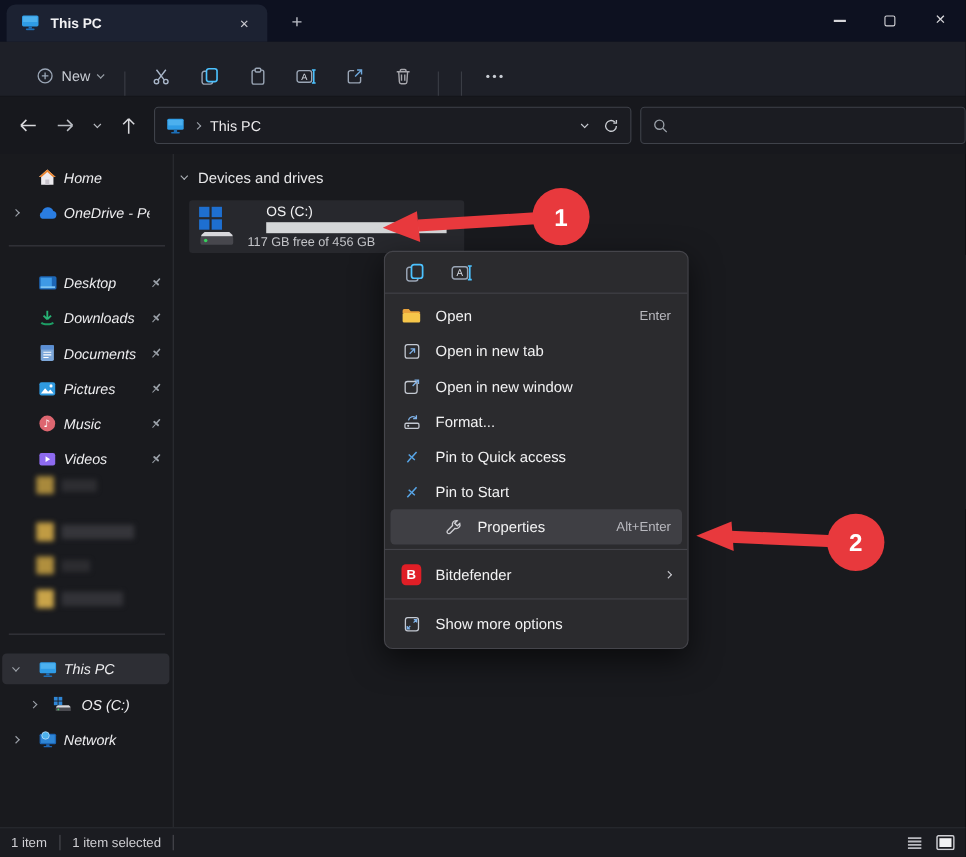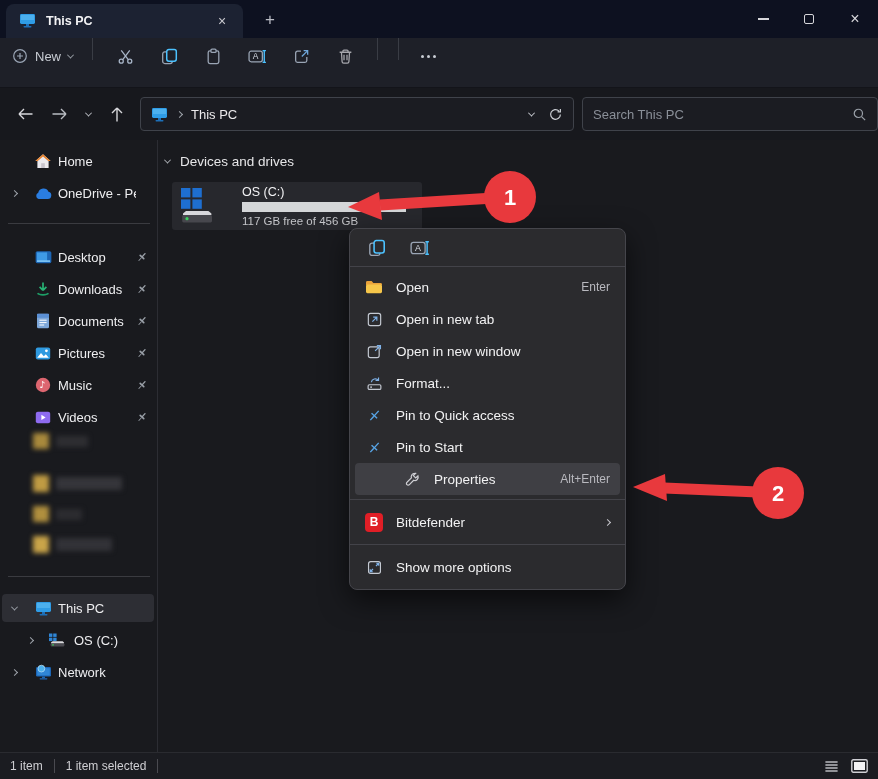--- a/index.html
+++ b/index.html
@@ -18,21 +18,21 @@
   .newtab{position:absolute; left:258px; top:8px; width:24px; height:24px; display:flex; align-items:center; justify-content:center;
           color:#b9bcc4; font-size:17px; font-weight:400;}
   .win-controls{position:absolute; right:0; top:0; height:38px; display:flex;}
   .win-btn{width:46px; height:38px; display:flex; align-items:center; justify-content:center; color:#d6d6da;}
   .min-glyph{width:11px; height:1.5px; background:#d6d6da;}
   .max-glyph{width:10px; height:10px; border:1.3px solid #d6d6da; border-radius:2px;}
   .close-glyph{font-size:16px; line-height:1;}
 
   
   .toolbar{position:absolute; left:0; top:38px; width:878px; height:50px; background:#1e2028;
-           display:flex; align-items:flex-start; padding-left:3px; border-bottom:1px solid rgba(0,0,0,.35);}
+           display:flex; align-items:flex-end; padding-left:24px; border-bottom:1px solid rgba(0,0,0,.35);}
   .tb-btn{display:flex; align-items:center; gap:7px; height:36px; padding:0 9px; border-radius:4px; color:#c9cdd4; font-size:13px;}
   .tb-iconbtn{width:44px; height:36px; display:flex; align-items:center; justify-content:center; border-radius:4px;}
   .tb-sep{width:1px; height:22px; background:#3a3d45; margin:0 10px;}
   .chev{display:inline-block; width:6px; height:6px; border-right:1.3px solid currentColor; border-bottom:1.3px solid currentColor;}
   .chev.down{transform:rotate(45deg) translate(-1px,-1px);}
   .chev.right{transform:rotate(-45deg);}
   .chev.sm{width:5px; height:5px;}
   .more-dots{display:flex; gap:3px;}
   .more-dots i{width:3px; height:3px; border-radius:50%; background:#c9cdd4;}
 
@@ -49,40 +49,40 @@
   .search-box input{flex:1; background:transparent; border:none; outline:none; color:#d8d8dc; font-size:13px; font-family:inherit;}
   .search-box input::placeholder{color:#8a8f98;}
 
   
   .content{position:absolute; left:0; top:140px; width:878px; height:612px;}
   .sidebar{position:absolute; left:0; top:0; width:157px; height:612px;}
   .v-divider{position:absolute; left:157px; top:0; width:1px; height:612px; background:#2c2d33;}
   .side-item{position:absolute; left:2px; width:152px; height:28px; display:flex; align-items:center; border-radius:4px; font-size:13px; color:#eeeef0;}
   .side-item .s-chev{position:absolute; left:10px; color:#9ea3ab;}
   .side-item .s-icon{position:absolute; left:32px; width:18px; height:18px; display:flex; align-items:center; justify-content:center;}
-  .side-item .s-label{position:absolute; left:56px; right:18px; white-space:nowrap; overflow:hidden;}
+  .side-item .s-label{position:absolute; left:56px; right:18px; white-space:nowrap; overflow:hidden;font-style:italic;}
   .side-item .s-pin{position:absolute; right:6px; width:12px; height:12px;}
   .side-item.selected{background:#2d2e34;}
   .side-item.indent .s-chev{left:26px;}
   .side-item.indent .s-icon{left:46px;}
   .side-item.indent .s-label{left:72px;}
   .side-sep{position:absolute; left:8px; width:142px; height:1px; background:#3a3b40;}
   .redacted{position:absolute; filter:blur(2.5px);}
   .redacted .blk{position:absolute; border-radius:1px;}
 
   
   .main{position:absolute; left:158px; top:0; width:720px; height:612px;}
   .section-header{position:absolute; left:7px; top:14px; display:flex; align-items:center; gap:10px; color:#e6e6e8; font-size:13.5px;}
   .section-header .chev{color:#aeb2b8;}
   .drive-tile{position:absolute; left:14px; top:42px; width:250px; height:48px; background:#27282d; border-radius:3px;}
   .drive-ico{position:absolute; left:5px; top:4px; width:40px; height:40px;}
   .drive-name{position:absolute; left:70px; top:3px; font-size:12.5px; color:#f2f2f4;}
   .drive-bar{position:absolute; left:70px; top:20px; width:164px; height:10px; background:#d4d6d8;}
   .drive-bar-fill{height:100%; background:#2f8ad2;}
-  .drive-free{position:absolute; left:70px; top:33px; font-size:11.5px; color:#c3c4c8;}
+  .drive-free{position:absolute; left:53px; top:33px; font-size:11.5px; color:#c3c4c8;}
 
   
   .context-menu{position:absolute; left:349px; top:228px; width:277px; background:#2b2b2e; border:1px solid #45454b;
                 border-radius:8px; box-shadow:0 10px 28px rgba(0,0,0,.6); overflow:hidden;}
   .cm-quick{height:37px; display:flex; align-items:center; padding:0 15px; gap:19px;}
   .cm-quick .qbtn{width:24px; height:24px; display:flex; align-items:center; justify-content:center; border-radius:4px;}
   .cm-sep{height:1px; background:#434349;}
   .cm-group{padding:4px 5px;}
   .cm-item{height:32px; display:flex; align-items:center; gap:13px; padding:0 10px; border-radius:4px;}
   .cm-item.tall{height:36px;}
@@ -248,21 +248,20 @@
         <span class="chev down sm"></span>
         <span>
             <svg width="15" height="15" viewBox="0 0 16 16" fill="none" stroke="#c9ccd2" stroke-width="1.3">
               <path d="M13.2 8A5.2 5.2 0 1 1 11.6 4.2M13.2 2.2v3h-3"></path>
             </svg>
           </span>
       </span>
     </div>
 
     <div class="search-box">
-      <input type="text" placeholder="Search This PC" style="">
       <span>
           <svg width="15" height="15" viewBox="0 0 16 16" fill="none" stroke="#9aa0a8" stroke-width="1.3">
             <circle cx="6.8" cy="6.8" r="4.4"></circle>
             <path d="M10.2 10.2L14 14"></path>
           </svg>
         </span>
     </div>
   </div>
 
   <div class="content">

